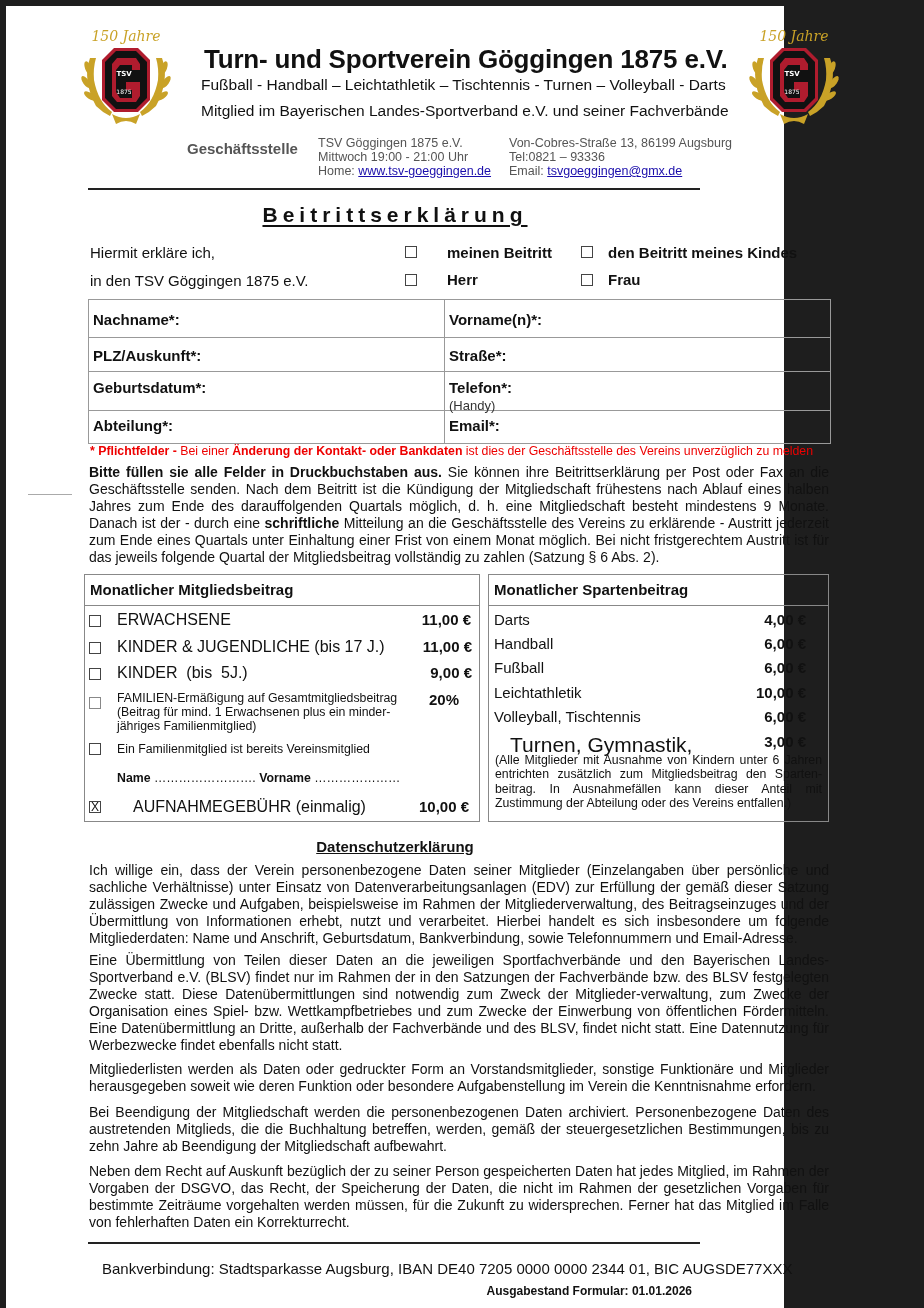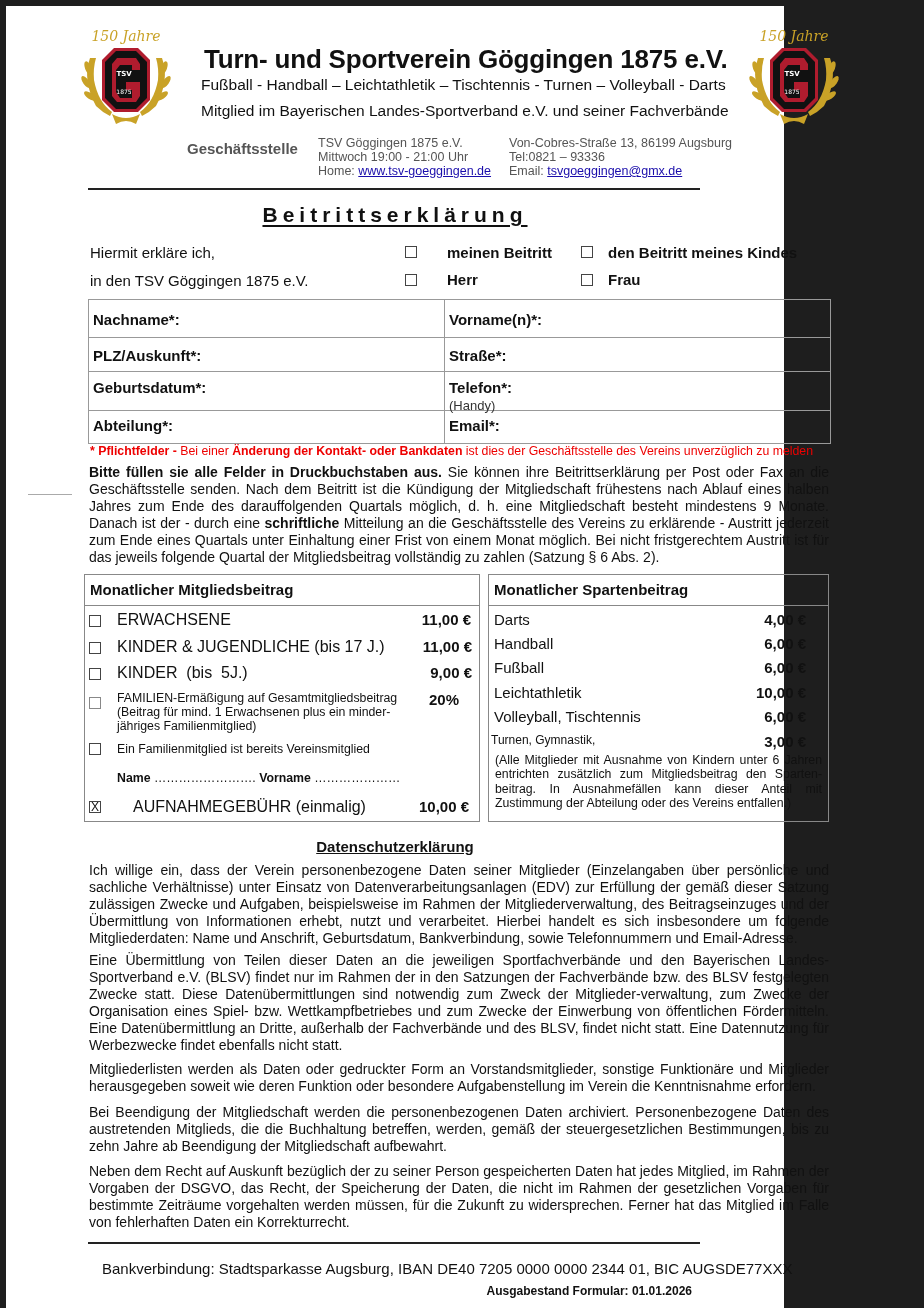--- a/index.html
+++ b/index.html
@@ -249,21 +249,21 @@
     </div>
     <div class="fee-row" style="top:109px;">
       <span class="fee-label" style="left:5px; font-size:15px;">Leichtathletik</span>
       <span class="fee-amt" style="right:22px; font-size:15px;">10,00 €</span>
     </div>
     <div class="fee-row" style="top:133px;">
       <span class="fee-label" style="left:5px; font-size:15px;">Volleyball, Tischtennis</span>
       <span class="fee-amt" style="right:22px; font-size:15px;">6,00 €</span>
     </div>
     <div class="fee-row" style="top:158px;">
-      <span class="fee-label" style="left:2px; font-size:12px;">Turnen, Gymnastik,</span>
+      <span class="fee-label" style="left:21px; font-size:21px;">Turnen, Gymnastik,</span>
       <span class="fee-amt" style="right:22px; font-size:15px;">3,00 €</span>
     </div>
     <div class="spart-note">(Alle Mitglieder mit Ausnahme von Kindern unter 6 Jahren entrichten zusätzlich zum Mitgliedsbeitrag den Sparten-beitrag. In Ausnahmefällen kann dieser Anteil mit Zustimmung der Abteilung oder des Vereins entfallen.)</div>
   </div>
 
   <div class="dsgvo-title">Datenschutzerklärung</div>
   <div class="para" style="top:856px;">Ich willige ein, dass der Verein personenbezogene Daten seiner Mitglieder (Einzelangaben über persönliche und sachliche Verhältnisse) unter Einsatz von Datenverarbeitungsanlagen (EDV) zur Erfüllung der gemäß dieser Satzung zulässigen Zwecke und Aufgaben, beispielsweise im Rahmen der Mitgliederverwaltung, des Beitragseinzuges und der Übermittlung von Informationen erhebt, nutzt und verarbeitet. Hierbei handelt es sich insbesondere um folgende Mitgliederdaten: Name und Anschrift, Geburtsdatum, Bankverbindung, sowie Telefonnummern und Email-Adresse.</div>
   <div class="para" style="top:946px;">Eine Übermittlung von Teilen dieser Daten an die jeweiligen Sportfachverbände und den Bayerischen Landes-Sportverband e.V. (BLSV) findet nur im Rahmen der in den Satzungen der Fachverbände bzw. des BLSV festgelegten Zwecke statt. Diese Datenübermittlungen sind notwendig zum Zweck der Mitglieder-verwaltung, zum Zwecke der Organisation eines Spiel- bzw. Wettkampfbetriebes und zum Zwecke der Einwerbung von öffentlichen Fördermitteln. Eine Datenübermittlung an Dritte, außerhalb der Fachverbände und des BLSV, findet nicht statt. Eine Datennutzung für Werbezwecke findet ebenfalls nicht statt.</div>
   <div class="para" style="top:1055px;">Mitgliederlisten werden als Daten oder gedruckter Form an Vorstandsmitglieder, sonstige Funktionäre und Mitglieder herausgegeben soweit wie deren Funktion oder besondere Aufgabenstellung im Verein die Kenntnisnahme erfordern.</div>
   <div class="para" style="top:1098px;">Bei Beendigung der Mitgliedschaft werden die personenbezogenen Daten archiviert. Personenbezogene Daten des austretenden Mitglieds, die die Buchhaltung betreffen, werden, gemäß der steuergesetzlichen Bestimmungen, bis zu zehn Jahre ab Beendigung der Mitgliedschaft aufbewahrt.</div>

